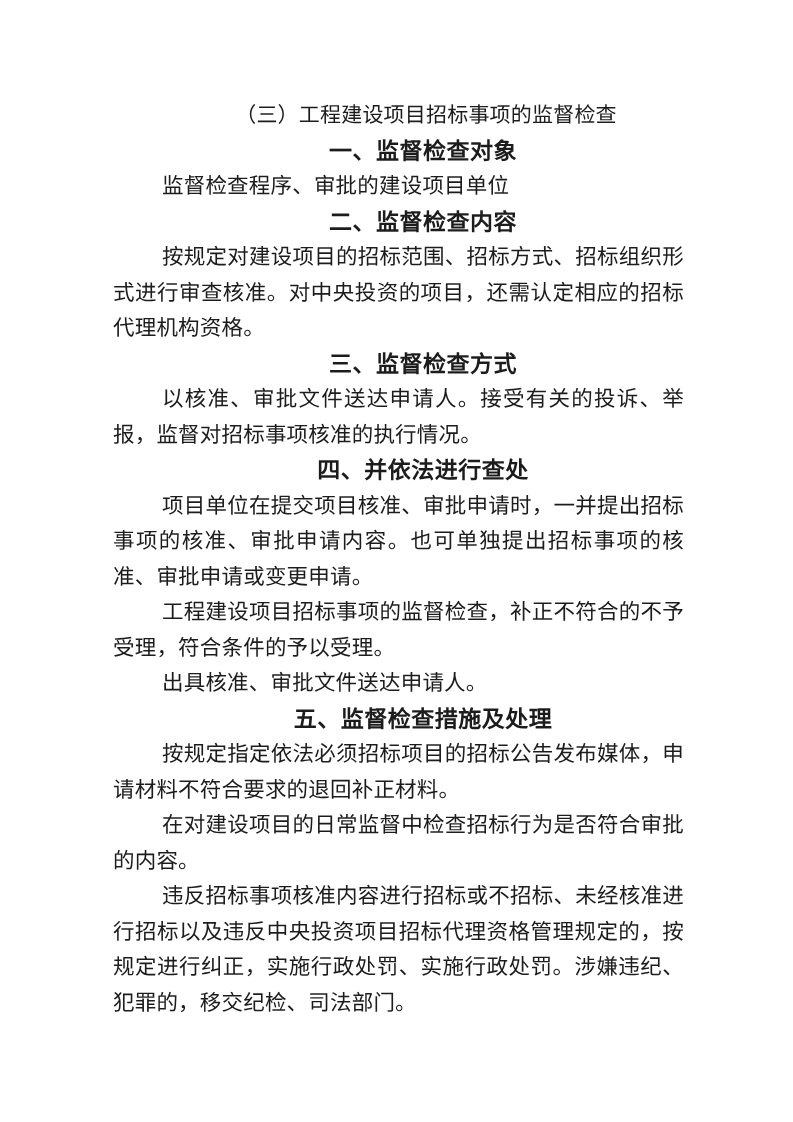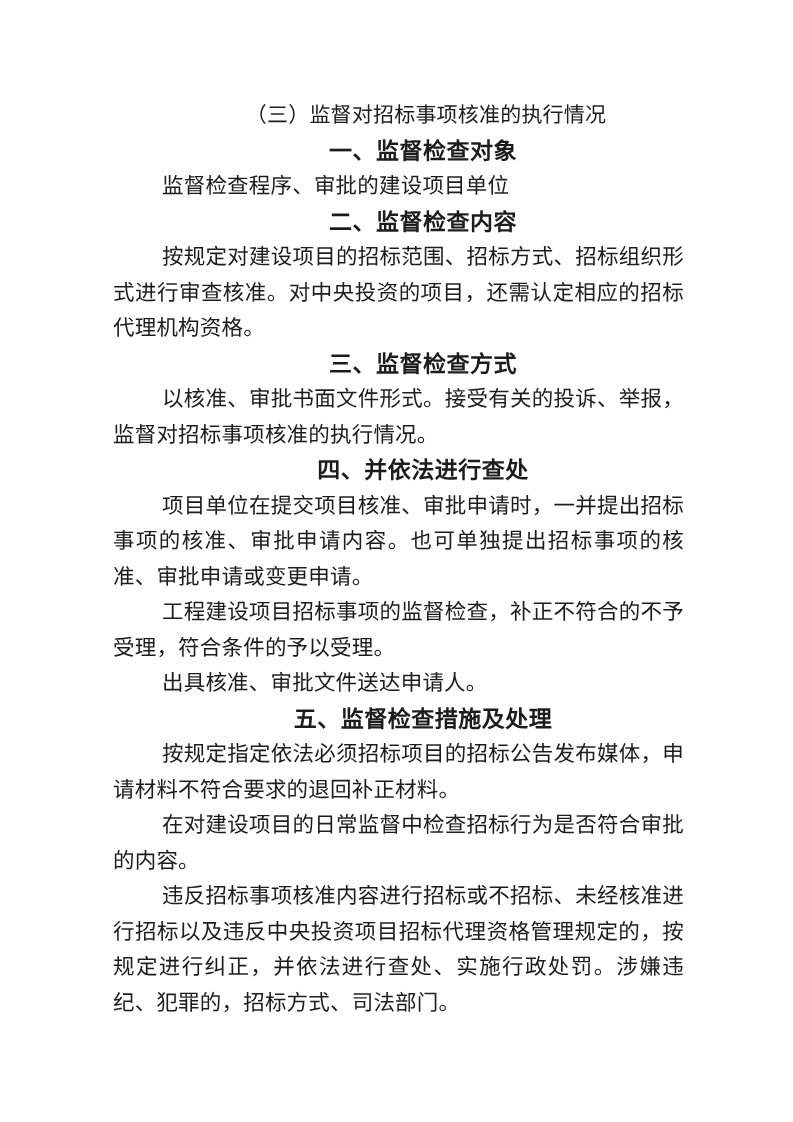--- a/index.html
+++ b/index.html
@@ -47,35 +47,35 @@
     text-align: center;
     text-justify: auto;
   }
 </style>
 </head>
 <body>
 
 <div class="page">
   <div class="content">
 
-    <p class="block doc-title">（三）监督对招标事项核准的执行情况</p>
+    <p class="block doc-title">（三）工程建设项目招标事项的监督检查</p>
 
     <p class="block sec-heading">一、监督检查对象</p>
     <p class="block">监督检查程序、审批的建设项目单位</p>
 
     <p class="block sec-heading">二、监督检查内容</p>
     <p class="block">按规定对建设项目的招标范围、招标方式、招标组织形式进行审查核准。对中央投资的项目，还需认定相应的招标代理机构资格。</p>
 
     <p class="block sec-heading">三、监督检查方式</p>
-    <p class="block">以核准、审批书面文件形式。接受有关的投诉、举报，监督对招标事项核准的执行情况。</p>
+    <p class="block">以核准、审批文件送达申请人。接受有关的投诉、举报，监督对招标事项核准的执行情况。</p>
 
     <p class="block sec-heading">四、并依法进行查处</p>
     <p class="block">项目单位在提交项目核准、审批申请时，一并提出招标事项的核准、审批申请内容。也可单独提出招标事项的核准、审批申请或变更申请。</p>
     <p class="block">工程建设项目招标事项的监督检查，补正不符合的不予受理，符合条件的予以受理。</p>
     <p class="block">出具核准、审批文件送达申请人。</p>
 
     <p class="block sec-heading">五、监督检查措施及处理</p>
     <p class="block">按规定指定依法必须招标项目的招标公告发布媒体，申请材料不符合要求的退回补正材料。</p>
     <p class="block">在对建设项目的日常监督中检查招标行为是否符合审批的内容。</p>
-    <p class="block">违反招标事项核准内容进行招标或不招标、未经核准进行招标以及违反中央投资项目招标代理资格管理规定的，按规定进行纠正，并依法进行查处、实施行政处罚。涉嫌违纪、犯罪的，招标方式、司法部门。</p>
+    <p class="block">违反招标事项核准内容进行招标或不招标、未经核准进行招标以及违反中央投资项目招标代理资格管理规定的，按规定进行纠正，实施行政处罚、实施行政处罚。涉嫌违纪、犯罪的，移交纪检、司法部门。</p>
 
   </div>
 </div>
 
 </body></html>

